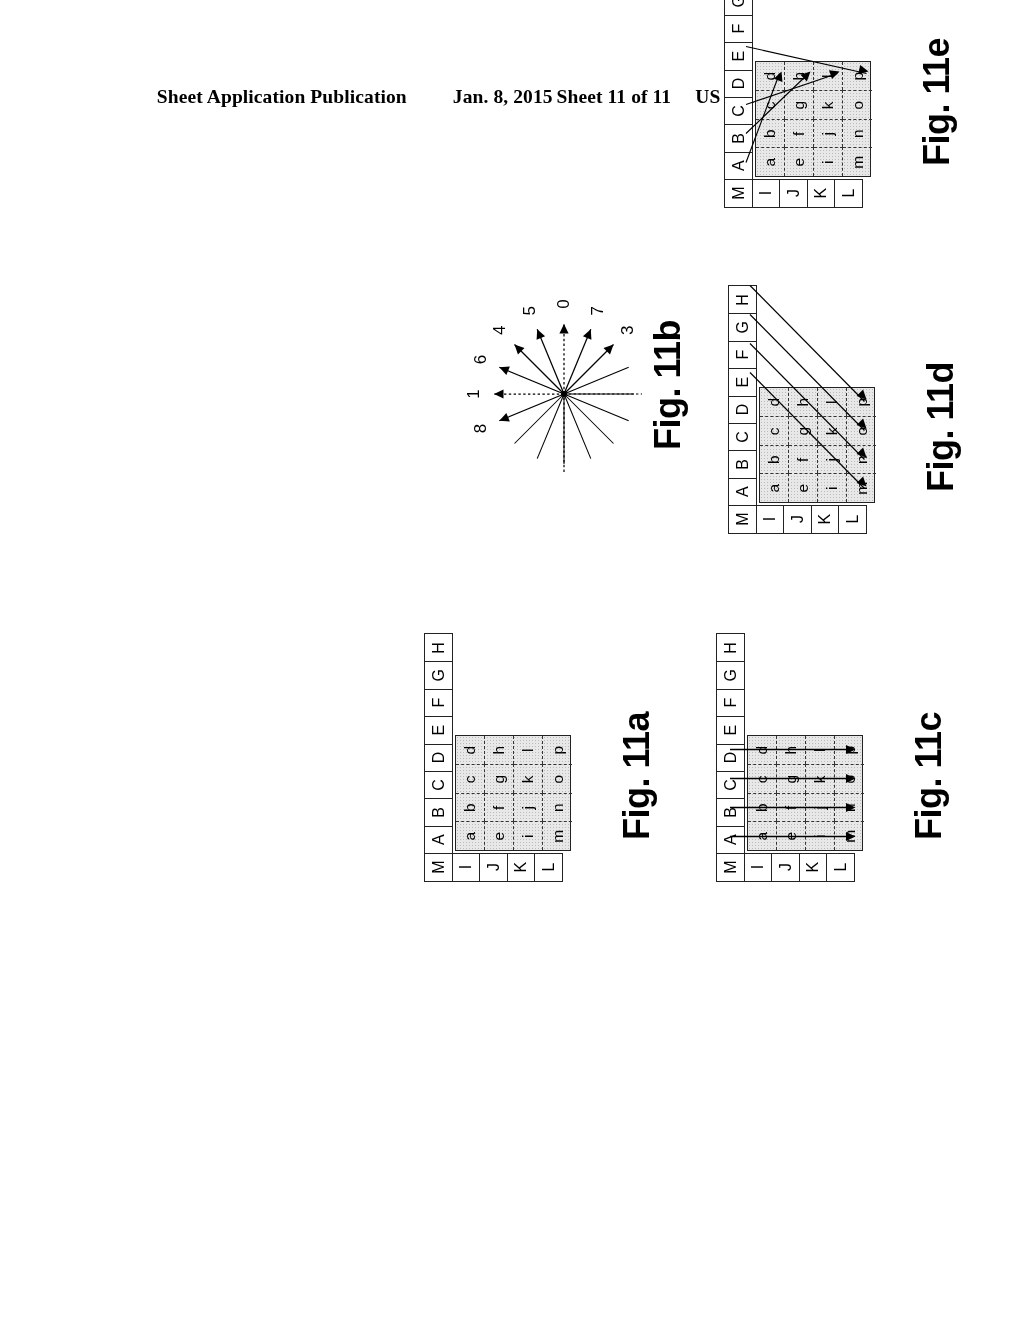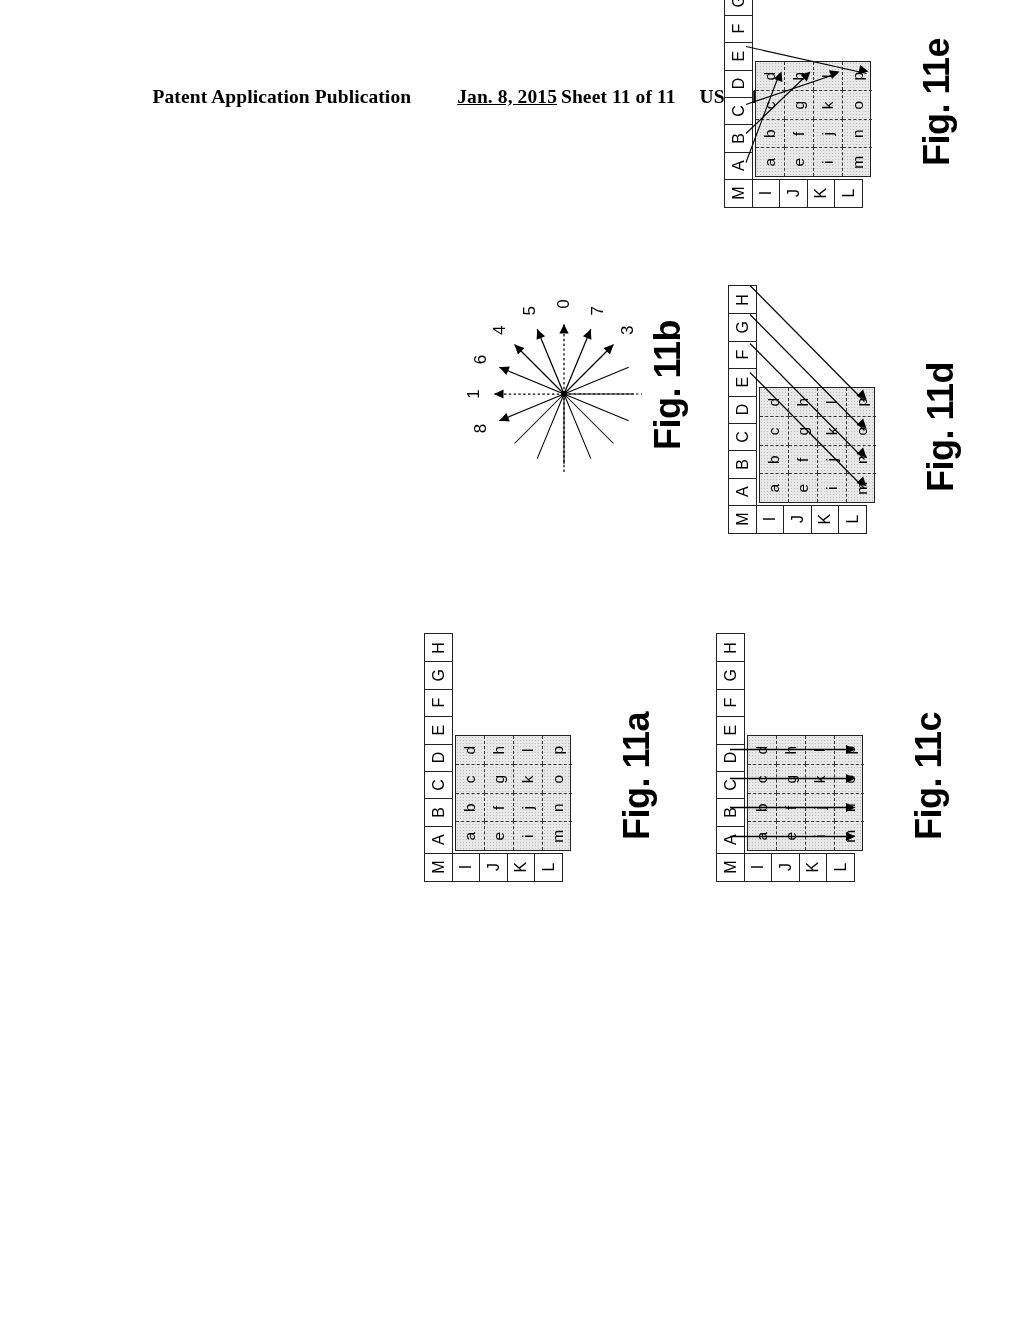--- a/index.html
+++ b/index.html
@@ -6,21 +6,21 @@
   body{width:1024px;height:1320px;position:relative;overflow:hidden;
        font-family:"Liberation Sans",sans-serif;color:#000;}
 
   
   #hdr{position:absolute;left:0;top:86px;width:1024px;height:30px;}
   #hdr .hrow{display:flex;justify-content:center;align-items:baseline;
              font-family:"Liberation Serif",serif;font-weight:bold;font-size:19.5px;
              letter-spacing:.1px;}
   #hdr .hrow span{white-space:nowrap;}
   .h-pub{margin-right:46px;}
-  .h-date{margin-right:4px;text-decoration:underline;}
+  .h-date{margin-right:4px;}
   .h-sheet{margin-right:24px;}
 
   
   
   #stage{position:absolute;left:0;top:0;width:1024px;height:1320px;}
 
   .figwrap{position:absolute;transform-origin:0 0;}
   
   .fig{position:relative;width:470px;height:300px;}
 
@@ -56,21 +56,21 @@
 
   
   .ovl{position:absolute;left:0;top:0;width:470px;height:300px;overflow:visible;
        pointer-events:none;}
 </style>
 </head>
 <body>
 
 <div id="hdr">
   <div class="hrow">
-    <span class="h-pub">Patent Application Publication</span>
+    <span class="h-pub">Sheet Application Publication</span>
     <span class="h-date">Jan. 8, 2015</span>
     <span class="h-sheet">Sheet 11 of 11</span>
     <span class="h-num">US 2015/0010069 A1</span>
   </div>
 </div>
 
 <div id="stage">
     <div class="figwrap" style="left: 426px; top: 880px; transform: rotate(-90deg);">
       <div class="fig">
         <div class="gridbox">

